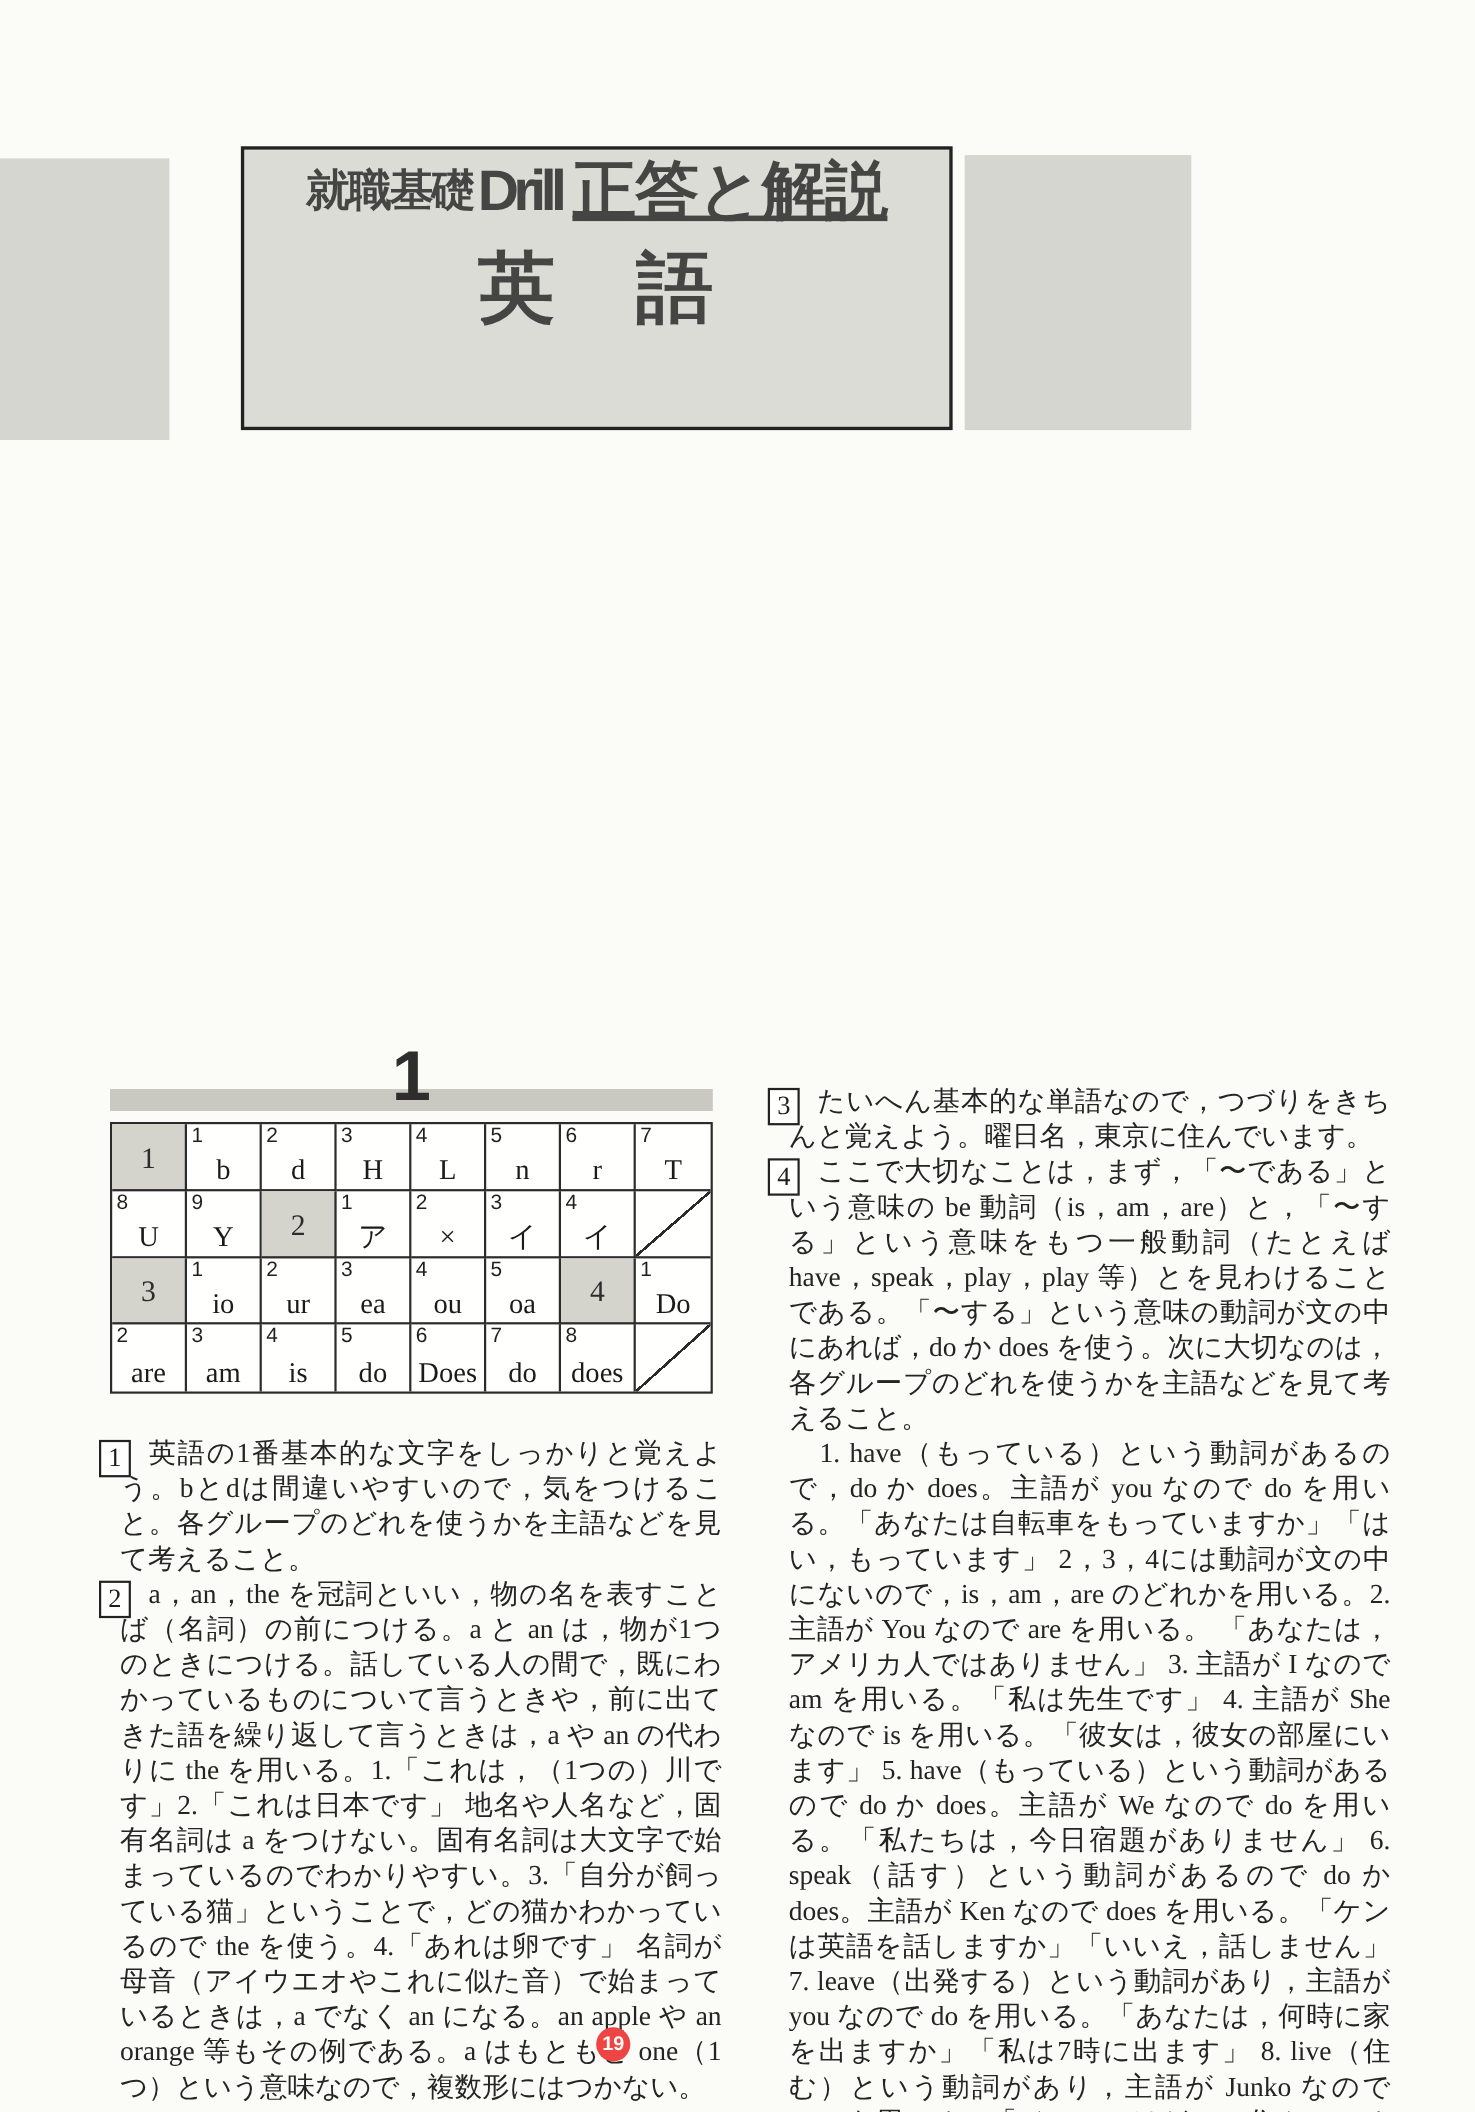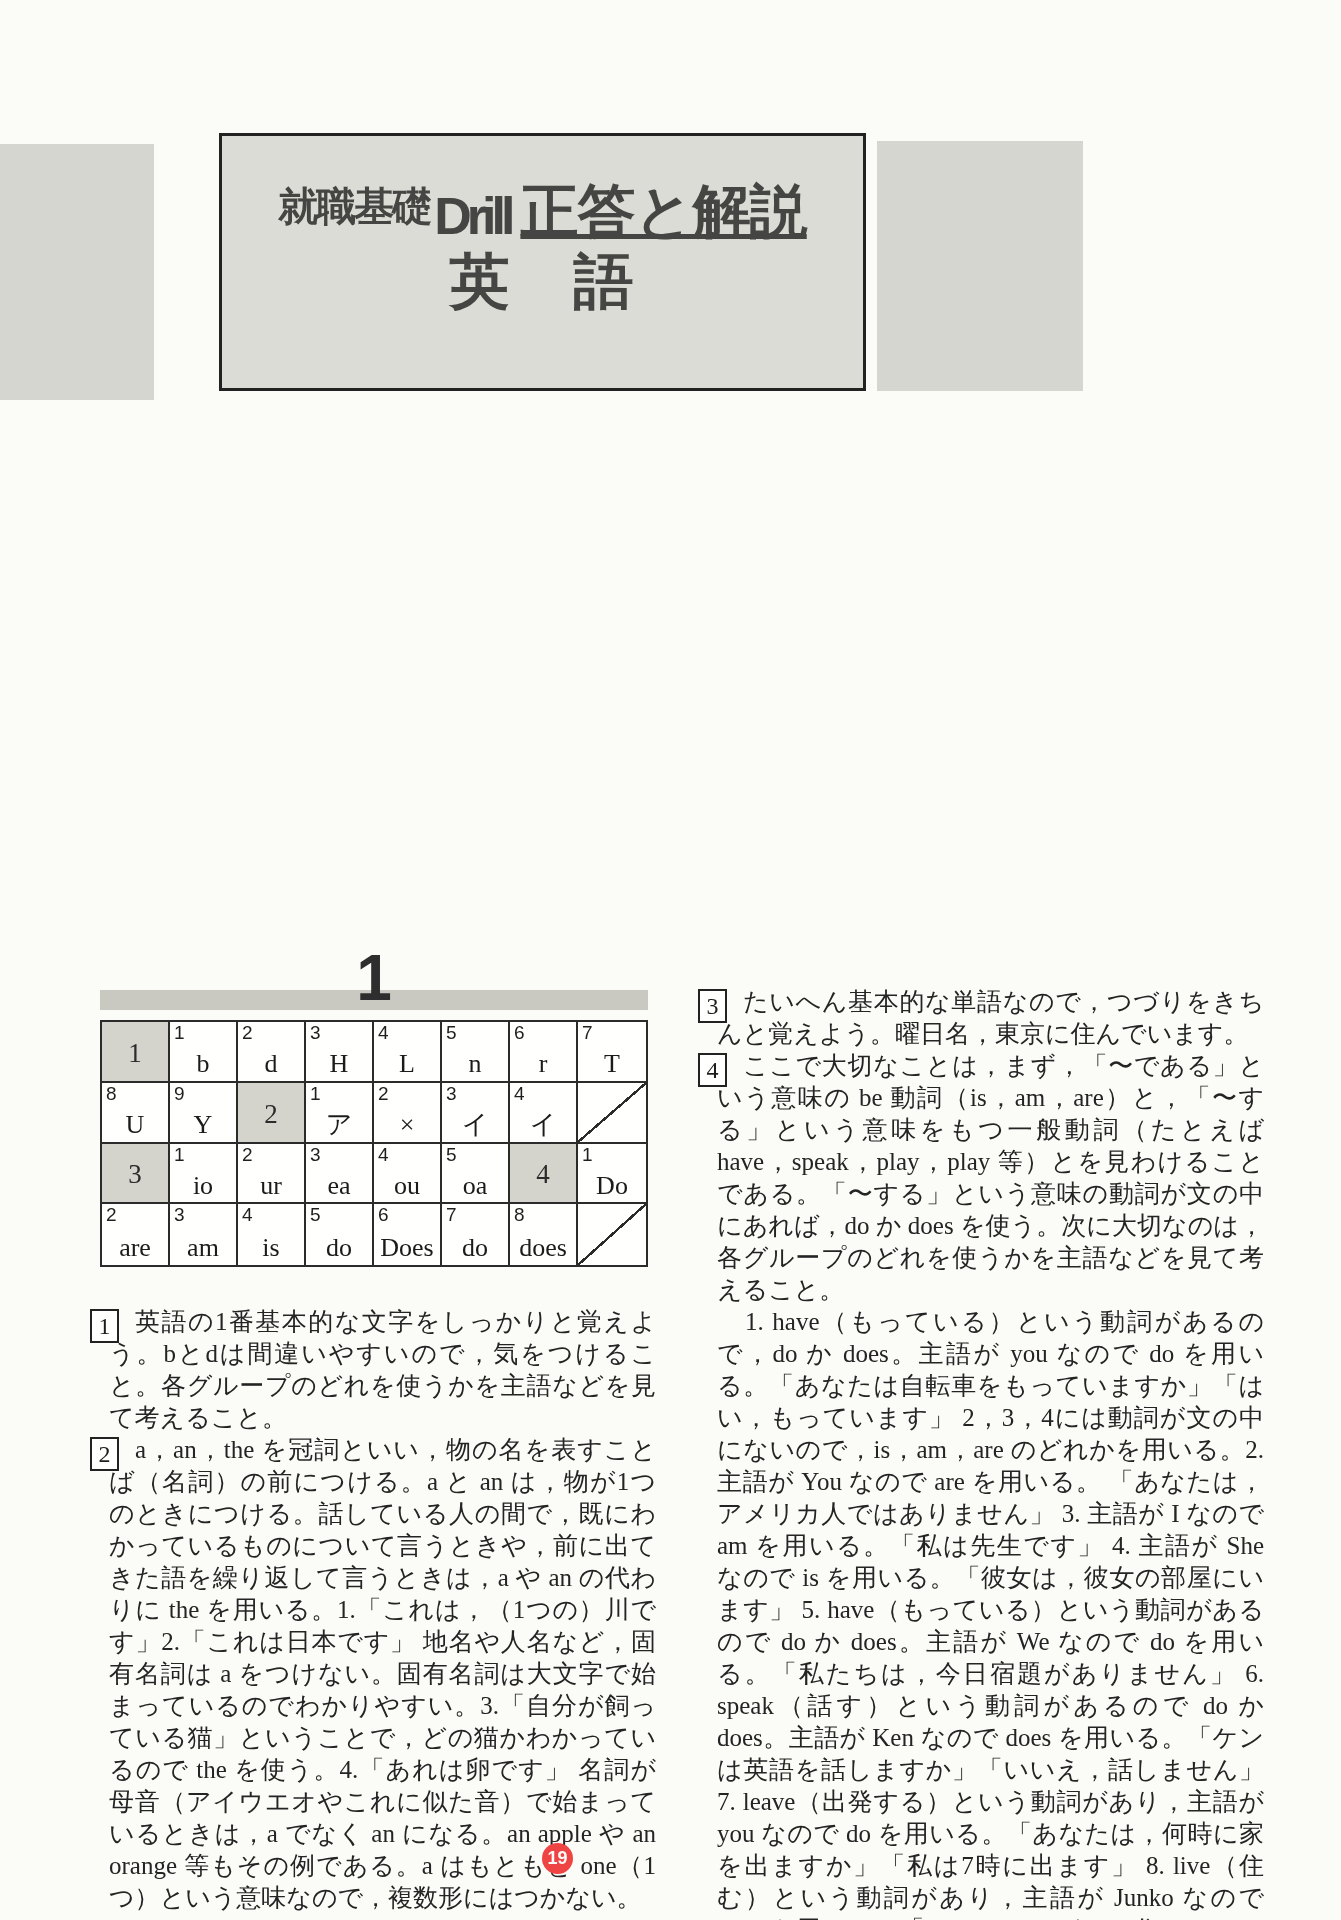--- a/index.html
+++ b/index.html
@@ -17,27 +17,27 @@
   .side-right{left:877px;top:141px;width:206px;height:250px;}
 
   
   .header-box{
     position:absolute;left:219px;top:133px;width:647px;height:258px;
     background:#dcdcd6;border:3px solid #222;box-sizing:border-box;
     text-align:center;color:#454543;
     font-family:"Liberation Sans","DejaVu Sans",sans-serif;
   }
   .header-line1{
-    display:flex;justify-content:center;align-items:flex-end;
-    margin-top:26px;height:76px;white-space:nowrap;
+    display:flex;justify-content:center;align-items:center;
+    height:76px;white-space:nowrap;
   }
   .series{font-size:40px;font-weight:bold;letter-spacing:-2px;margin-bottom:4px;}
   .drill{font-size:52px;font-weight:bold;letter-spacing:-5px;line-height:0.82;margin:0 10px 0 4px;}
   .kaisetsu{font-size:58px;font-weight:bold;letter-spacing:-1px;line-height:0.95;text-decoration:underline;}
-  .subject{font-size:60px;font-weight:bold;margin-top:14px;line-height:1;letter-spacing:2px;}
+  .subject{font-size:70px;font-weight:bold;margin-top:14px;line-height:1;letter-spacing:2px;}
 
   
   .graybar{position:absolute;left:100px;top:990px;width:548px;height:20px;background:#c9c9c2;}
   .big-num{
     position:absolute;left:340px;top:946px;width:68px;
     text-align:center;font-size:64px;line-height:64px;font-weight:bold;color:#2e2e2e;
     font-family:"Liberation Sans","DejaVu Sans",sans-serif;
   }
 
   

